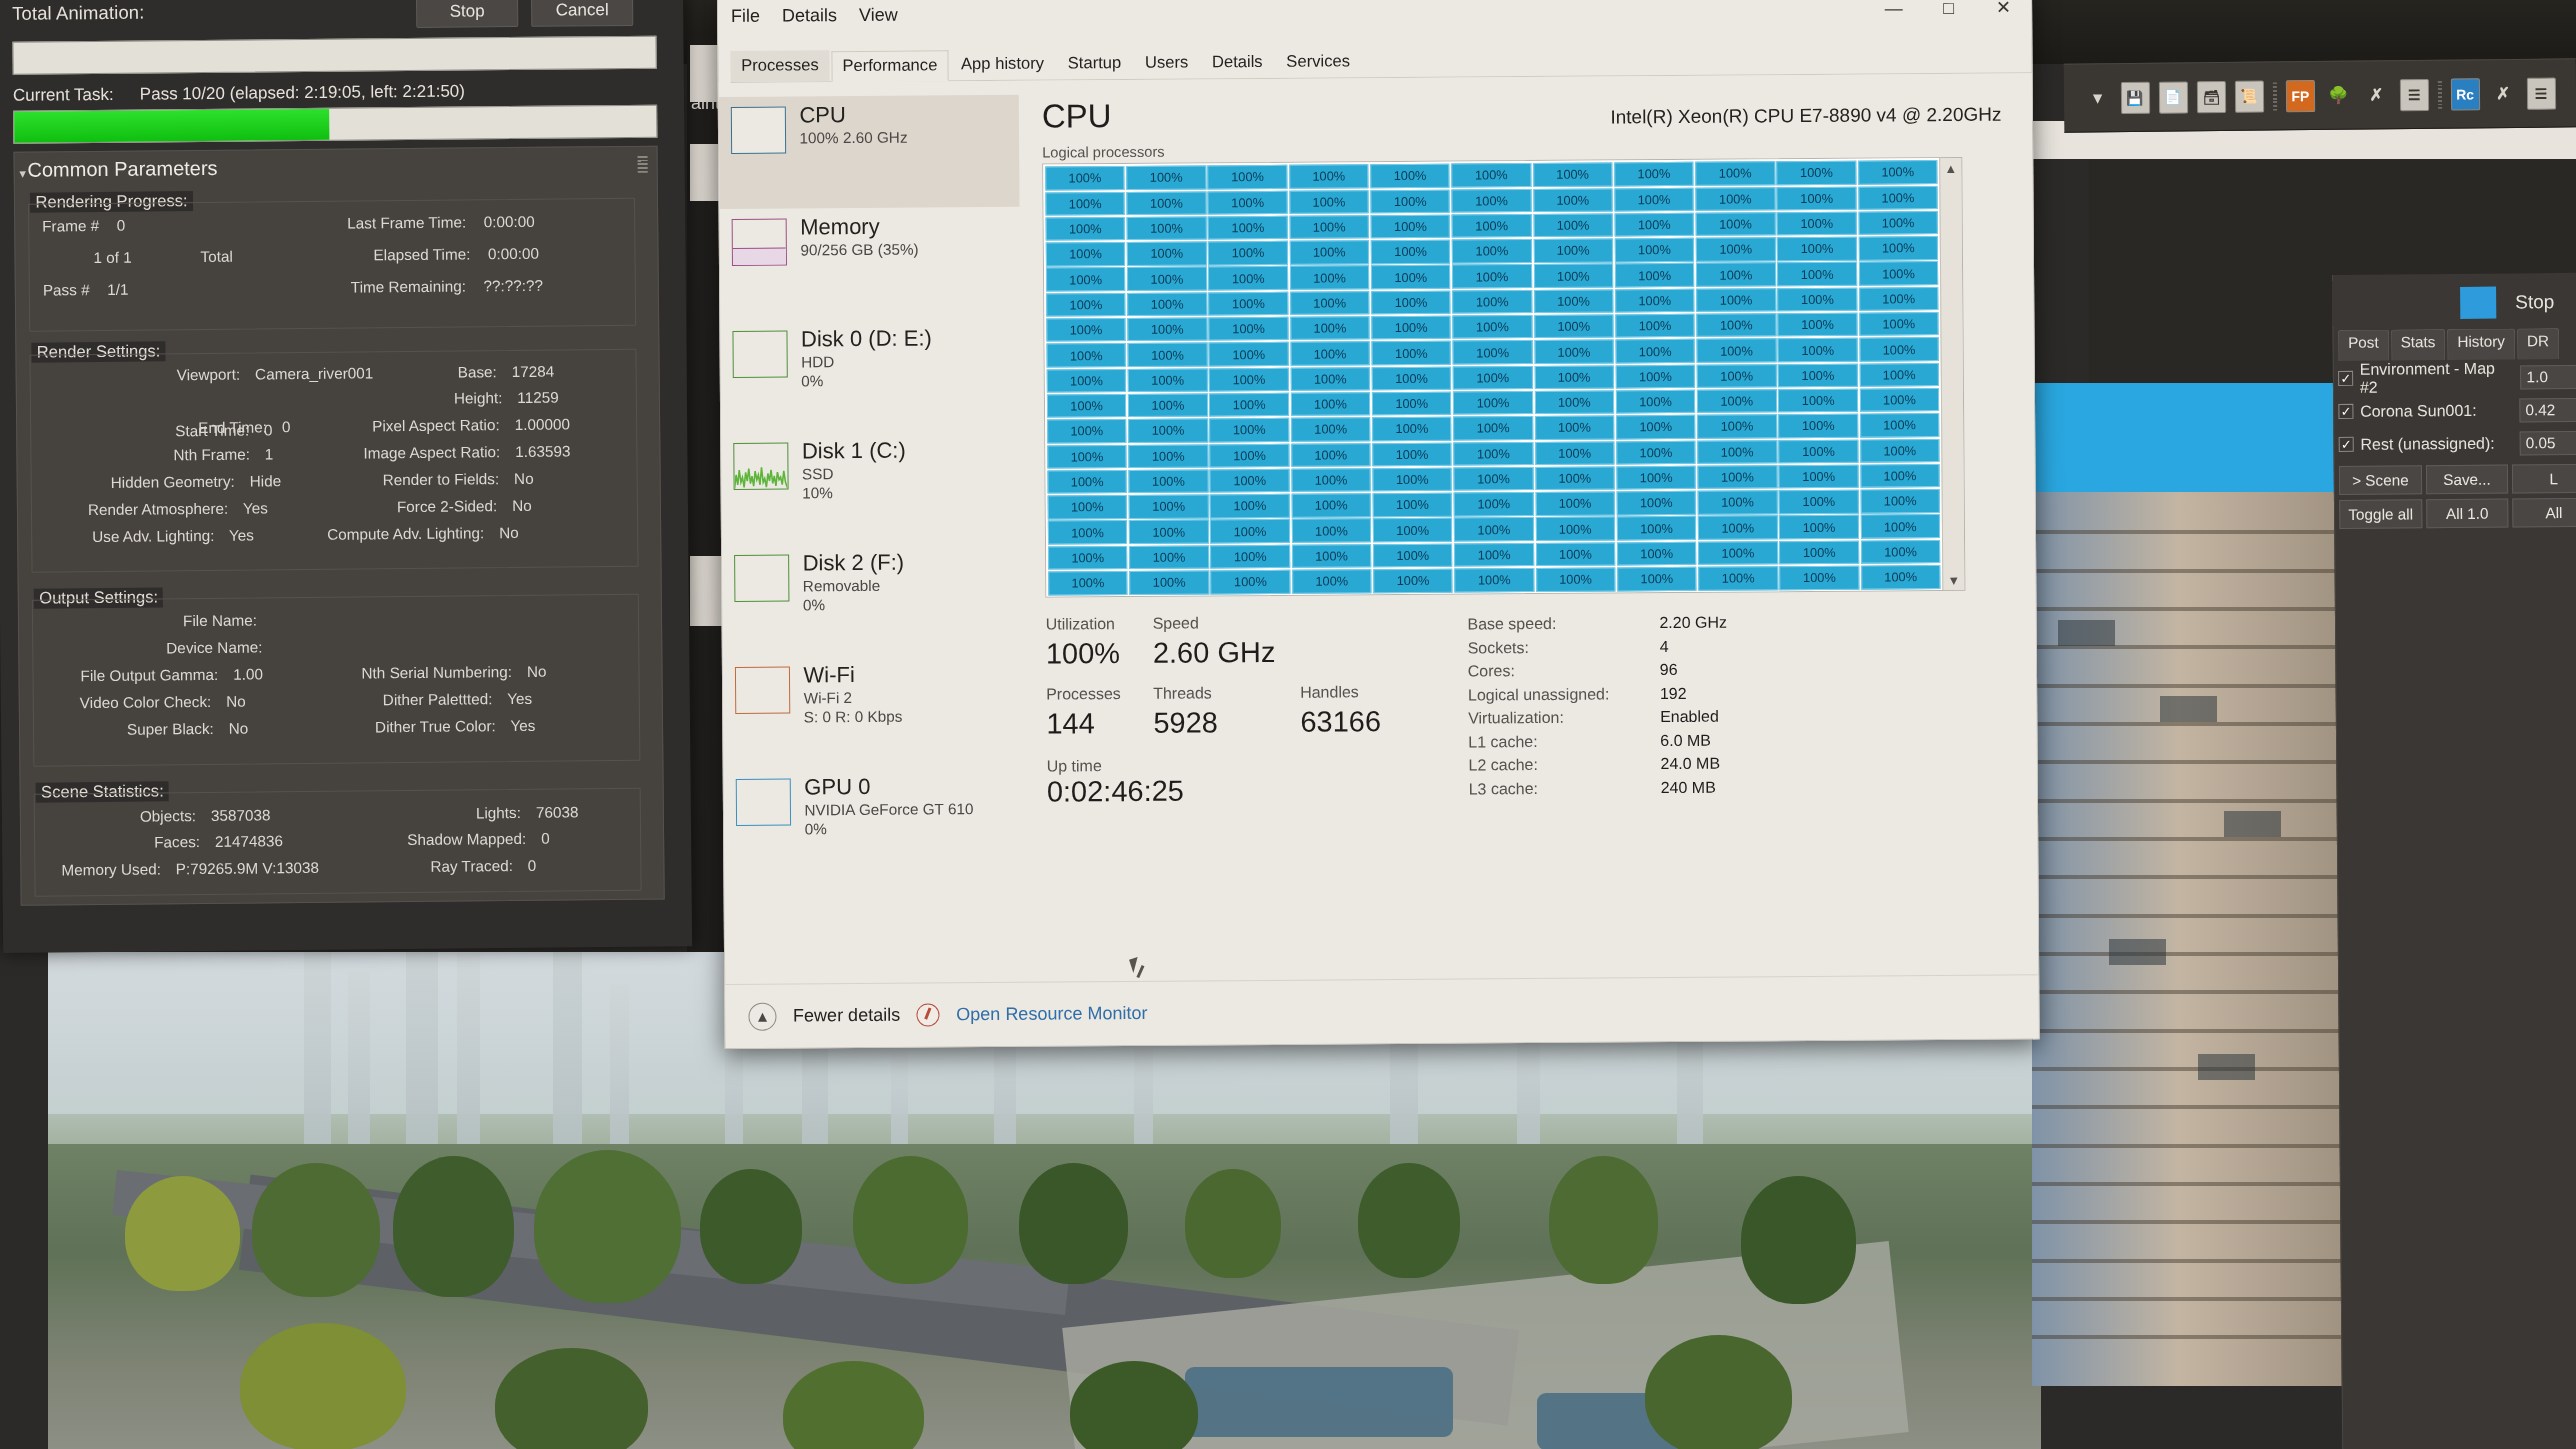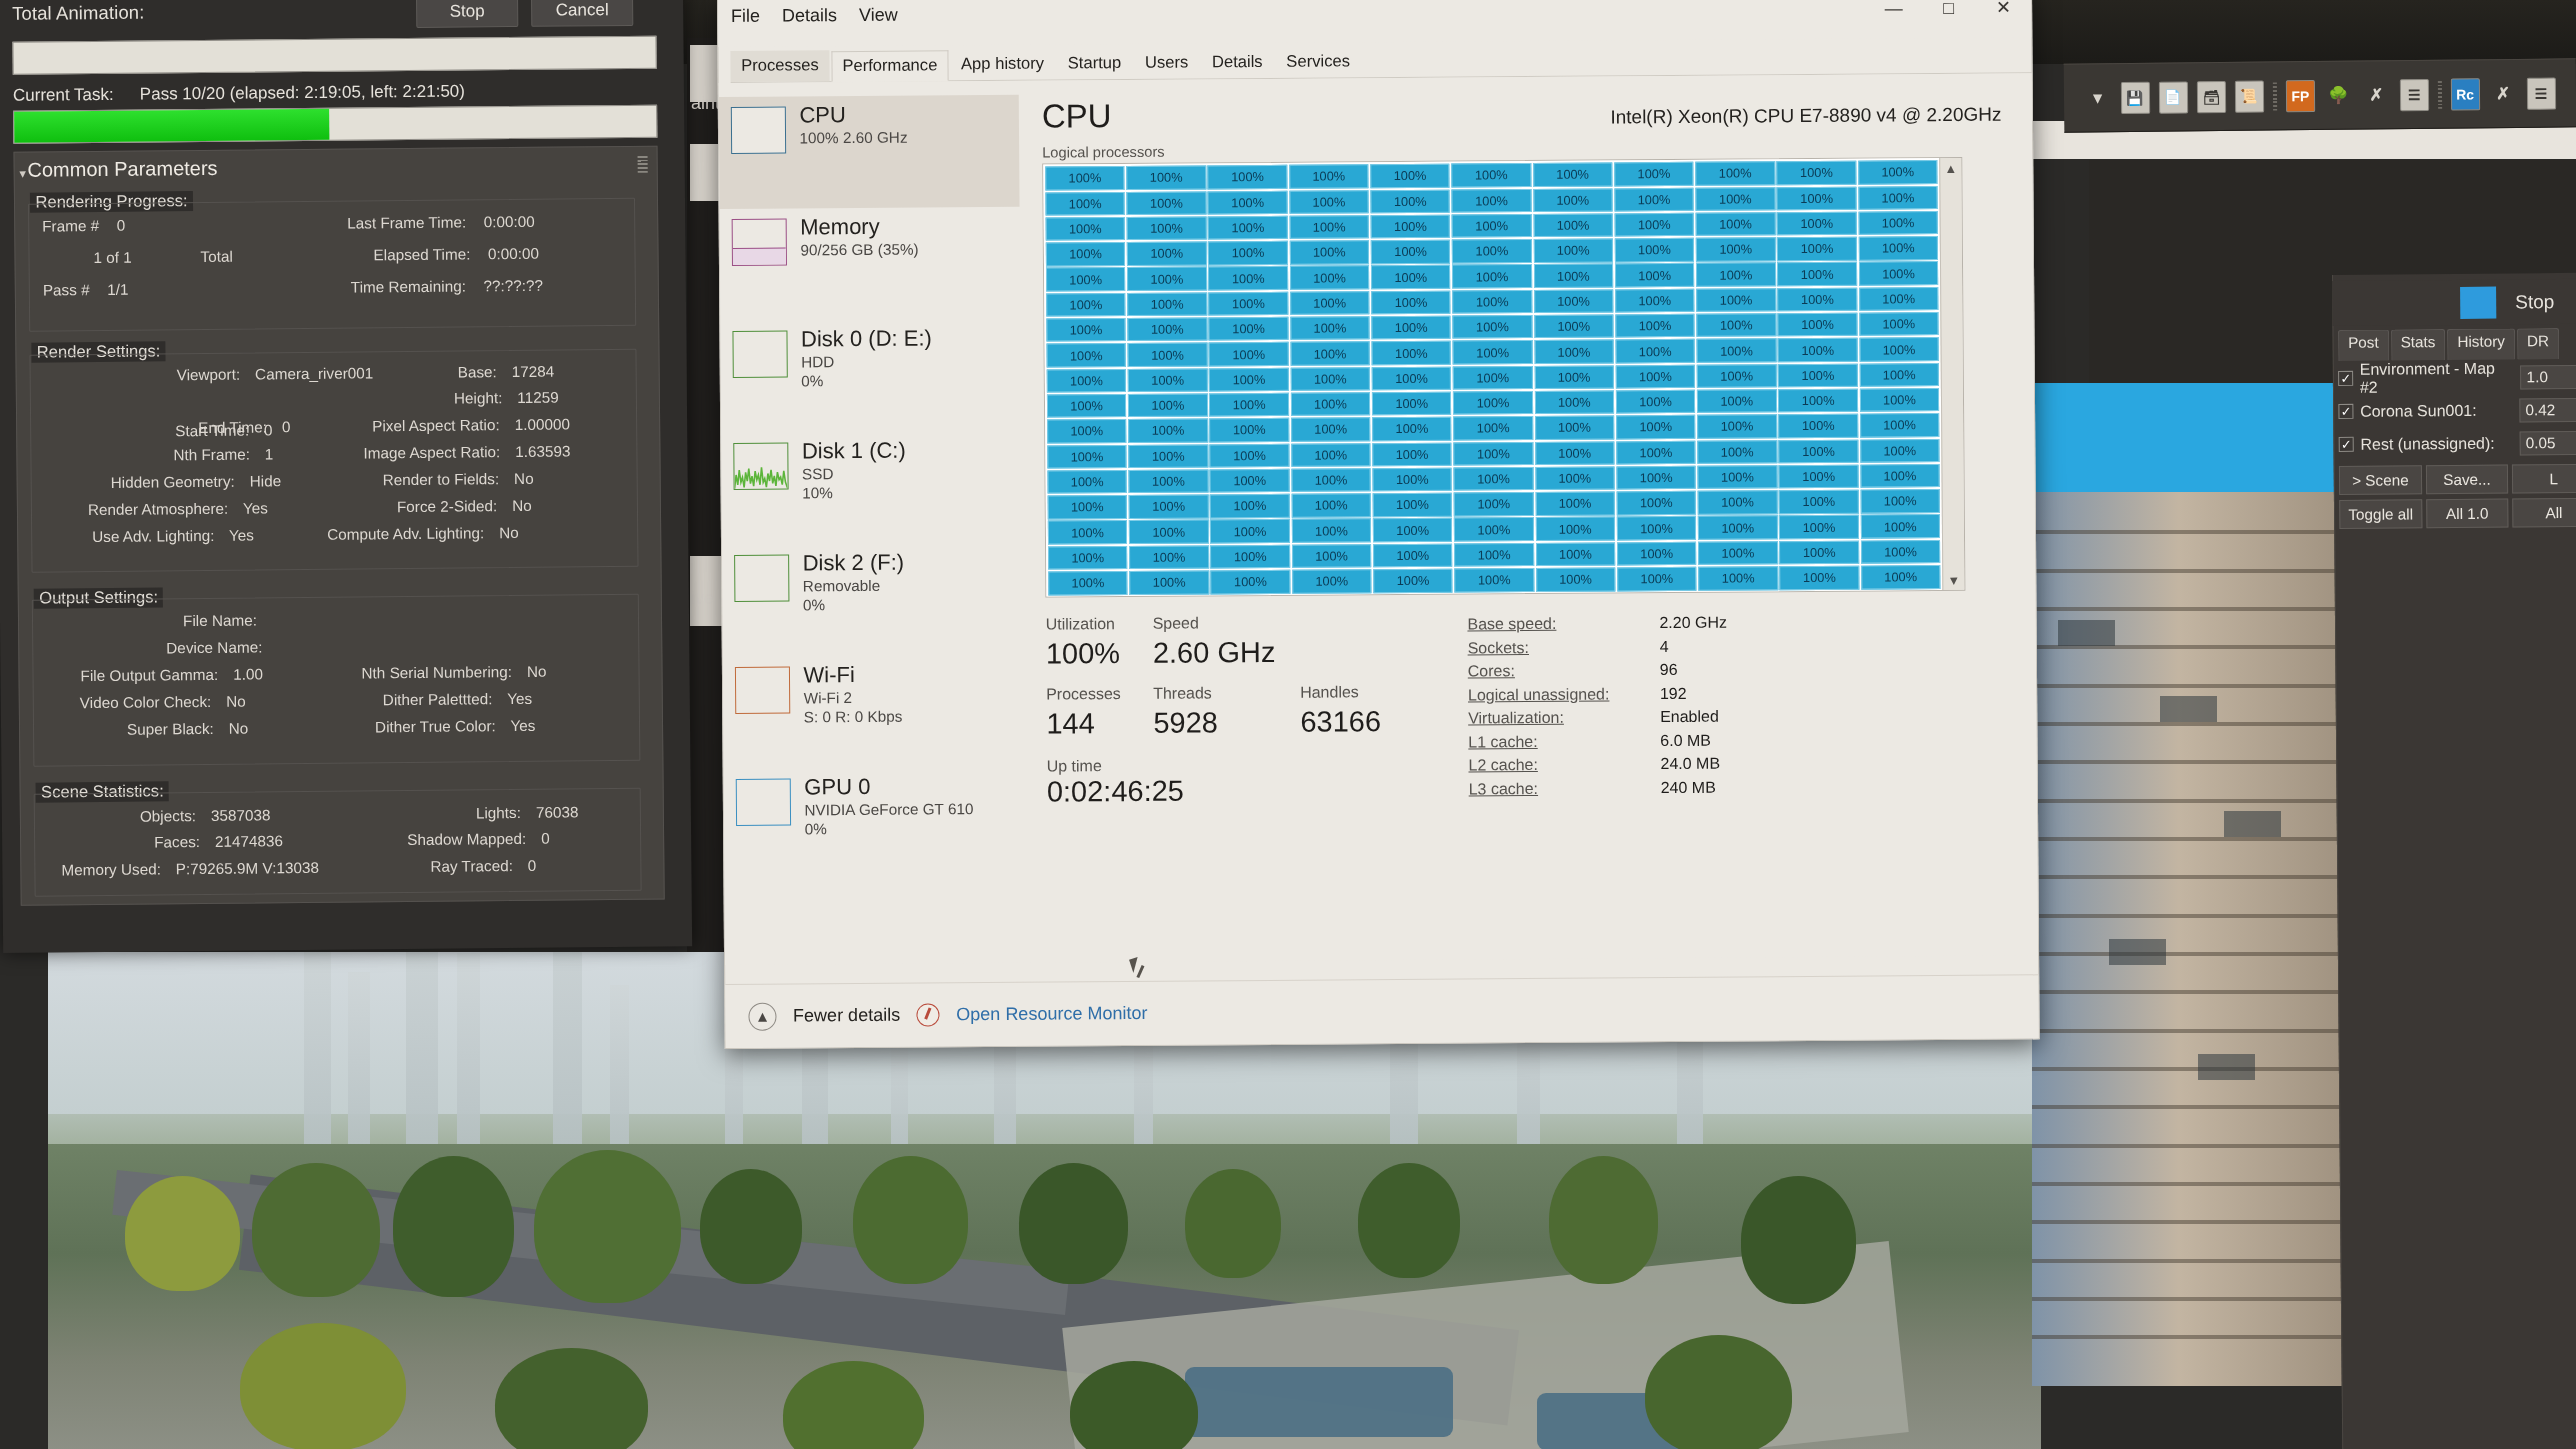--- a/index.html
+++ b/index.html
@@ -247,21 +247,21 @@
   .tm-stats { position: relative; margin-top: 18px; display: flex; }
   .stat-left { width: 409px; }
   .stat-grid { display: grid; grid-template-columns: 107px 147px 128px; row-gap: 3.8px; }
   .stat-k { font-size: 16px; color: #55524e; }
   .stat-v { font-size: 29px; color: #1f1d1b; }
   .stat-uptime-k { font-size: 16px; color: #55524e; margin-top: 16.6px; }
   .stat-uptime-v { font-size: 29px; color: #1f1d1b; }
 
   .stat-right { margin-left: 12.8px; }
   .spec-row { display: flex; font-size: 16px; line-height: 1.47; }
-  .spec-k { width: 192px; color: #55524e; text-decoration: underline; }
+  .spec-k { width: 192px; color: #55524e; }
   .spec-v { color: #1f1d1b; }
 
   .tm-footer {
     position: absolute; left: 0; bottom: 0; width: 100%; height: 64px;
     display: flex; align-items: center; gap: 16.6px; padding-left: 23px;
     border-top: 0.6px solid #d7d2ca; background: #ece9e3;
   }
   .fd-chevron {
     width: 28px; height: 28px; border-radius: 50%; border: 0.6px solid #8e8a84;
     display: flex; align-items: center; justify-content: center; font-size: 15.3px; color: #4a4744;

